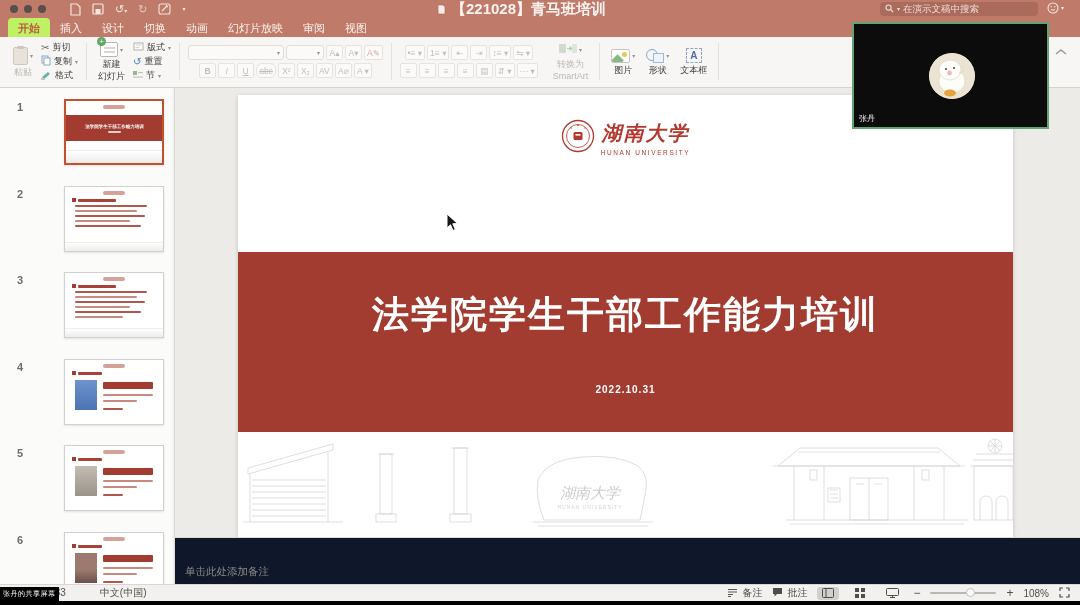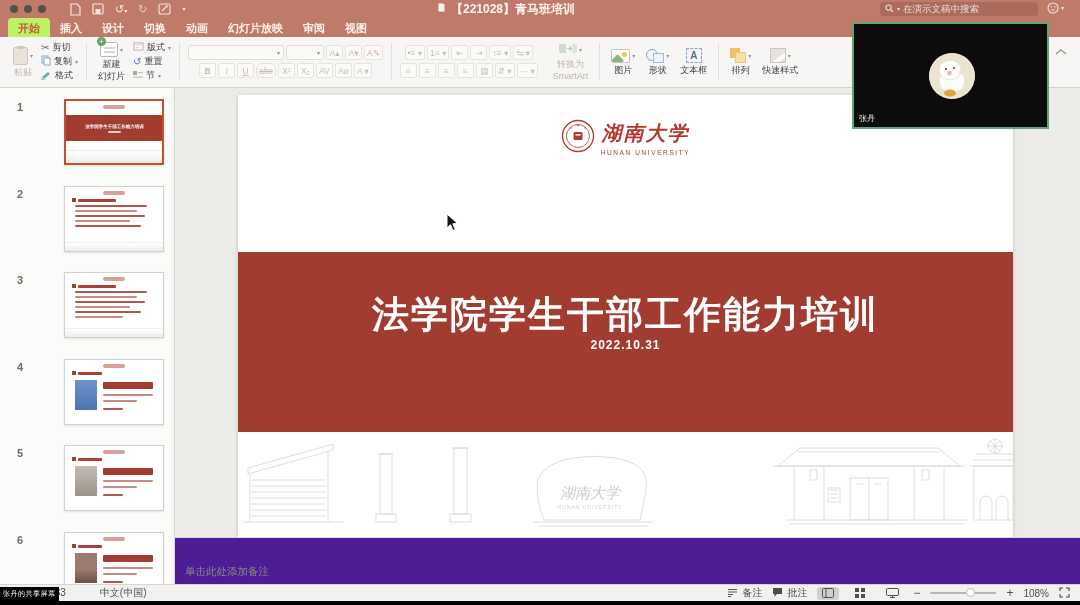--- a/index.html
+++ b/index.html
@@ -7,30 +7,30 @@
   body { position:relative; overflow:hidden; background:#000;
          font-family:"Liberation Sans","DejaVu Sans",sans-serif; cursor:default; }
 
   
   .titlebar { position:absolute; left:0; top:0; width:1080px; height:18px; background:#bf7a6a; z-index:10; }
   .dots { position:absolute; left:10px; top:5px; display:flex; gap:6px; }
   .dot { width:8px; height:8px; border-radius:50%; background:#56504b; }
   .qat { position:absolute; left:70px; top:1px; display:flex; align-items:center; gap:11px; height:16px; }
   .qat svg { display:block; }
   .win-title { position:absolute; left:437px; top:0; height:18px; display:flex; align-items:center; gap:5px;
-               color:#fdf4f0; font-size:12px; font-weight:600; }
+               color:#fdf4f0; font-size:15px; font-weight:600; }
   .searchbox { position:absolute; left:880px; top:2px; width:158px; height:14px; background:#aa6b5c;
                border-radius:4px; display:flex; align-items:center; padding:0 5px; gap:3px;
                color:#eddcd5; font-size:9.5px; }
   .smiley { position:absolute; left:1047px; top:2px; display:flex; align-items:center; gap:2px; color:#f4e6df; }
 
   
   .tabbar { position:absolute; left:0; top:18px; width:1080px; height:19px; background:#bf7a6a;
             display:flex; align-items:flex-end; padding-left:8px; z-index:9; }
-  .tab { height:19px; line-height:20px; padding:0 10px; font-size:11px; color:#fdf3ee; font-weight:700; }
+  .tab { height:19px; line-height:20px; padding:0 10px; font-size:11px; color:#fdf3ee; font-weight:400; }
   .tab.active { background:#bef264; color:#bc5a42; border-radius:4px 4px 0 0; font-weight:700; }
 
   
   .ribbon { position:absolute; left:0; top:37px; width:1080px; height:51px; background:#f7f6f4;
             border-bottom:1px solid #d5d3d0; display:flex; align-items:stretch; padding:3px 4px 4px; z-index:8; }
   .rgroup { display:flex; align-items:center; gap:5px; padding:0 6px; }
   .rsep { width:1px; background:#e4e2df; margin:3px 2px; }
   .bigbtn { display:flex; flex-direction:column; align-items:center; justify-content:center; gap:2px;
             font-size:9px; color:#3e3e3e; padding:0 3px; }
   .bigbtn .lbl { line-height:10px; text-align:center; white-space:nowrap; }
@@ -103,24 +103,24 @@
   .slide-logo { position:absolute; left:0; right:0; top:24px; display:flex; justify-content:center;
                 align-items:center; gap:6px; }
   .logo-cn { font-family:"DejaVu Serif","Liberation Serif",serif; font-style:italic; font-weight:700;
              font-size:20px; color:#b5382d; letter-spacing:2px; }
   .logo-en { font-size:6.5px; letter-spacing:1.6px; color:#b5382d; text-align:center; margin-top:2px; }
   .band { position:absolute; left:0; right:0; top:157px; height:180px; background:#a23b30;
           color:#fff; text-align:center; }
   .band-title { margin-top:40px; font-size:37px; letter-spacing:2px; line-height:46px; white-space:nowrap; }
   .band-title .tb { font-weight:800; }
   .band-title .tl { font-weight:700; }
-  .band-date { font-size:12px; font-weight:700; letter-spacing:1px; }
+  .band-date { margin-top:46px; font-size:10px; font-weight:700; letter-spacing:1px; }
   .wm { position:absolute; left:0; bottom:6px; }
 
-  .notes { position:absolute; left:175px; top:537px; width:905px; height:47px; background:#4c1d95;
+  .notes { position:absolute; left:175px; top:537px; width:905px; height:47px; background:#0f172a;
            border-top:1px solid #dcdad7; z-index:4; }
   .notes-text { position:absolute; left:10px; top:27px; font-size:10.5px; color:#8c8a87; }
 
   
   .statusbar { position:absolute; left:0; top:584px; width:1080px; height:17px; background:#f2f1ef;
                border-top:1px solid #d8d6d3; display:flex; align-items:center; font-size:10px;
                color:#504e4b; z-index:6; }
   .sb-page { margin-left:8px; }
   .sb-lang { margin-left:34px; }
   .sb-right { margin-left:auto; display:flex; align-items:center; gap:10px; margin-right:10px; }
@@ -343,36 +343,20 @@
           <span class="caret">▾</span>
         </div>
       <span class="lbl">形状</span>
     </div>
     <div class="bigbtn">
       <span class="tbox-ic">A</span>
       <span class="lbl">文本框</span>
     </div>
   </div>
   <div class="rsep"></div>
-  <div class="rgroup">
-    <div class="bigbtn">
-      <div style="display:flex;align-items:center;gap:2px;">
-          <span class="arrange-ic"></span>
-          <span class="caret">▾</span>
-        </div>
-      <span class="lbl">排列</span>
-    </div>
-    <div class="bigbtn">
-      <div style="display:flex;align-items:center;gap:2px;">
-          <span class="qstyle-ic"></span>
-          <span class="caret">▾</span>
-        </div>
-      <span class="lbl">快速样式</span>
-    </div>
-  </div>
 </div>
 
 <span class="collapse"><svg width="12" height="8">
       <path d="M1,6 L6,2 L11,6" fill="none" stroke="#9c9a96" stroke-width="1.5"></path>
     </svg></span>
 
 <div class="webcam">
   <div class="avatar">
     <svg width="46" height="46">
       <circle cx="23" cy="23" r="23" fill="#ece4d2"></circle>

